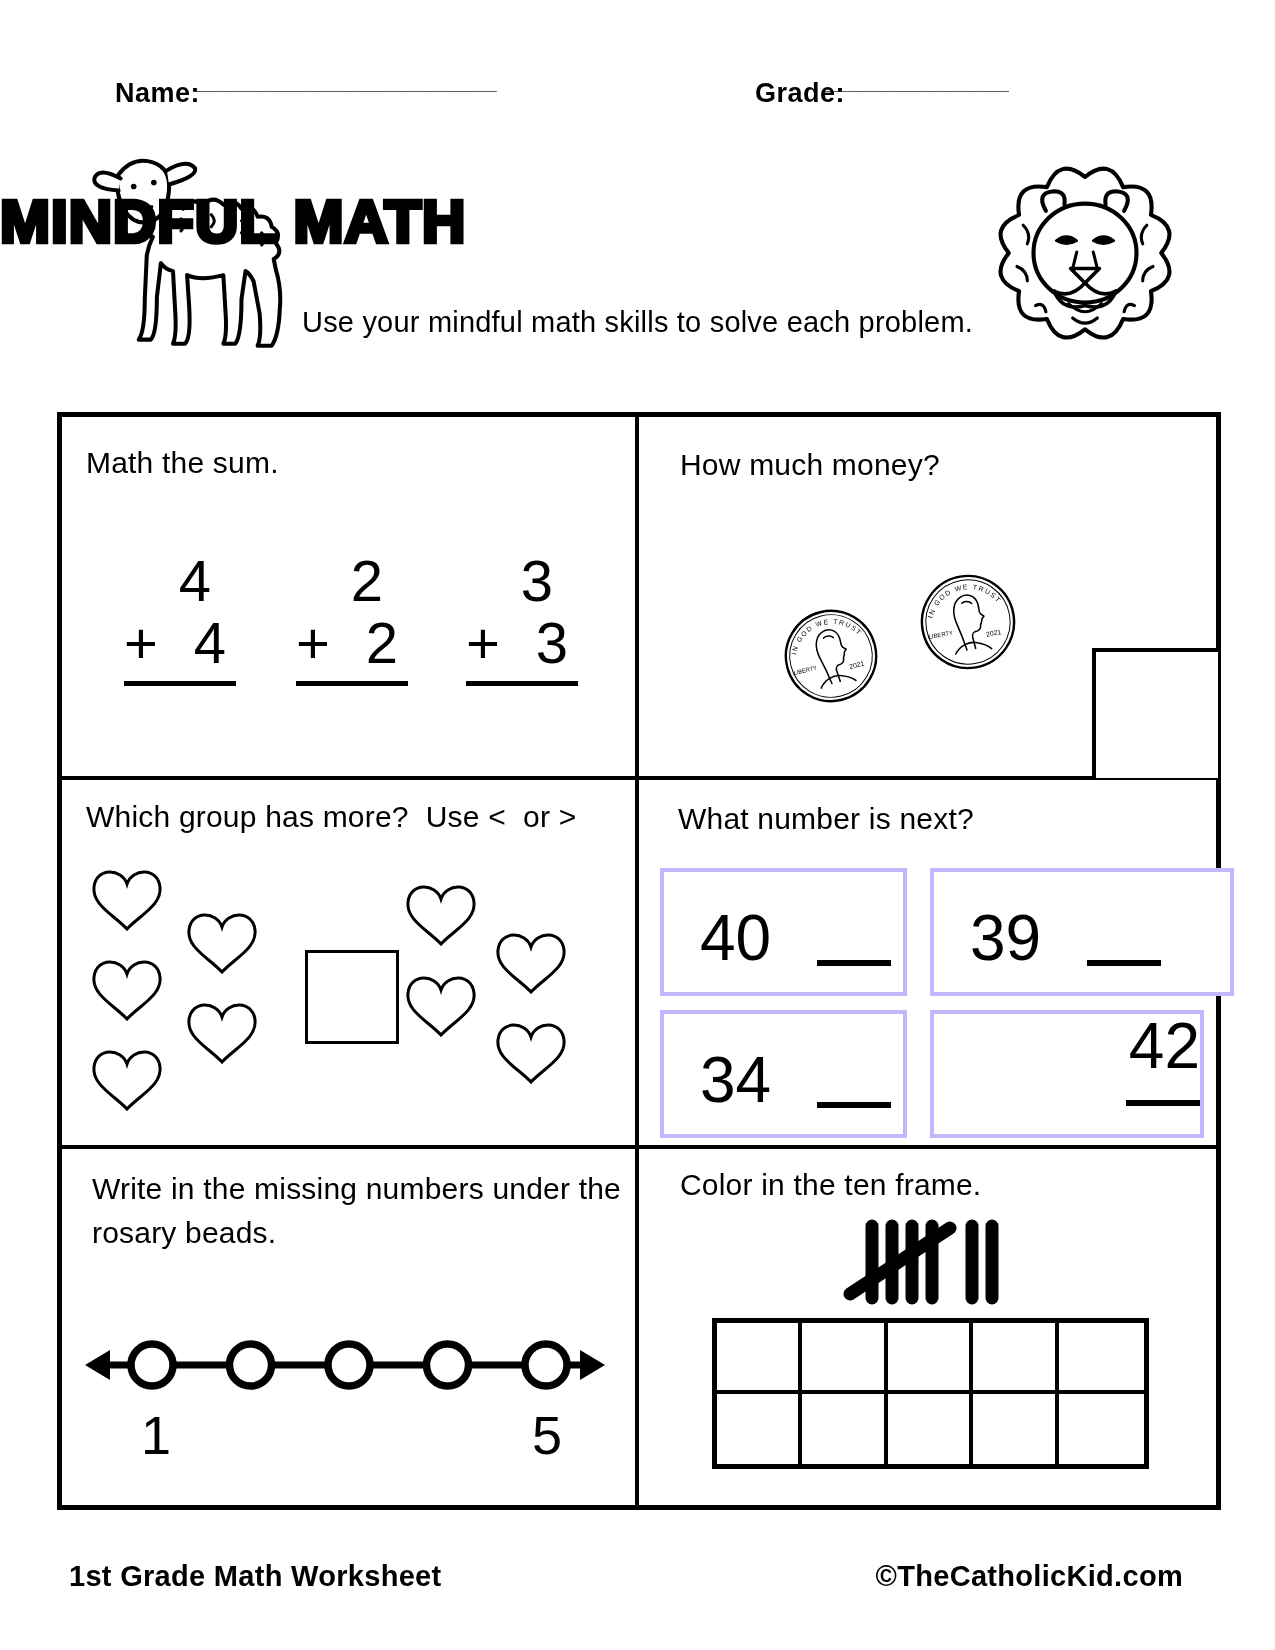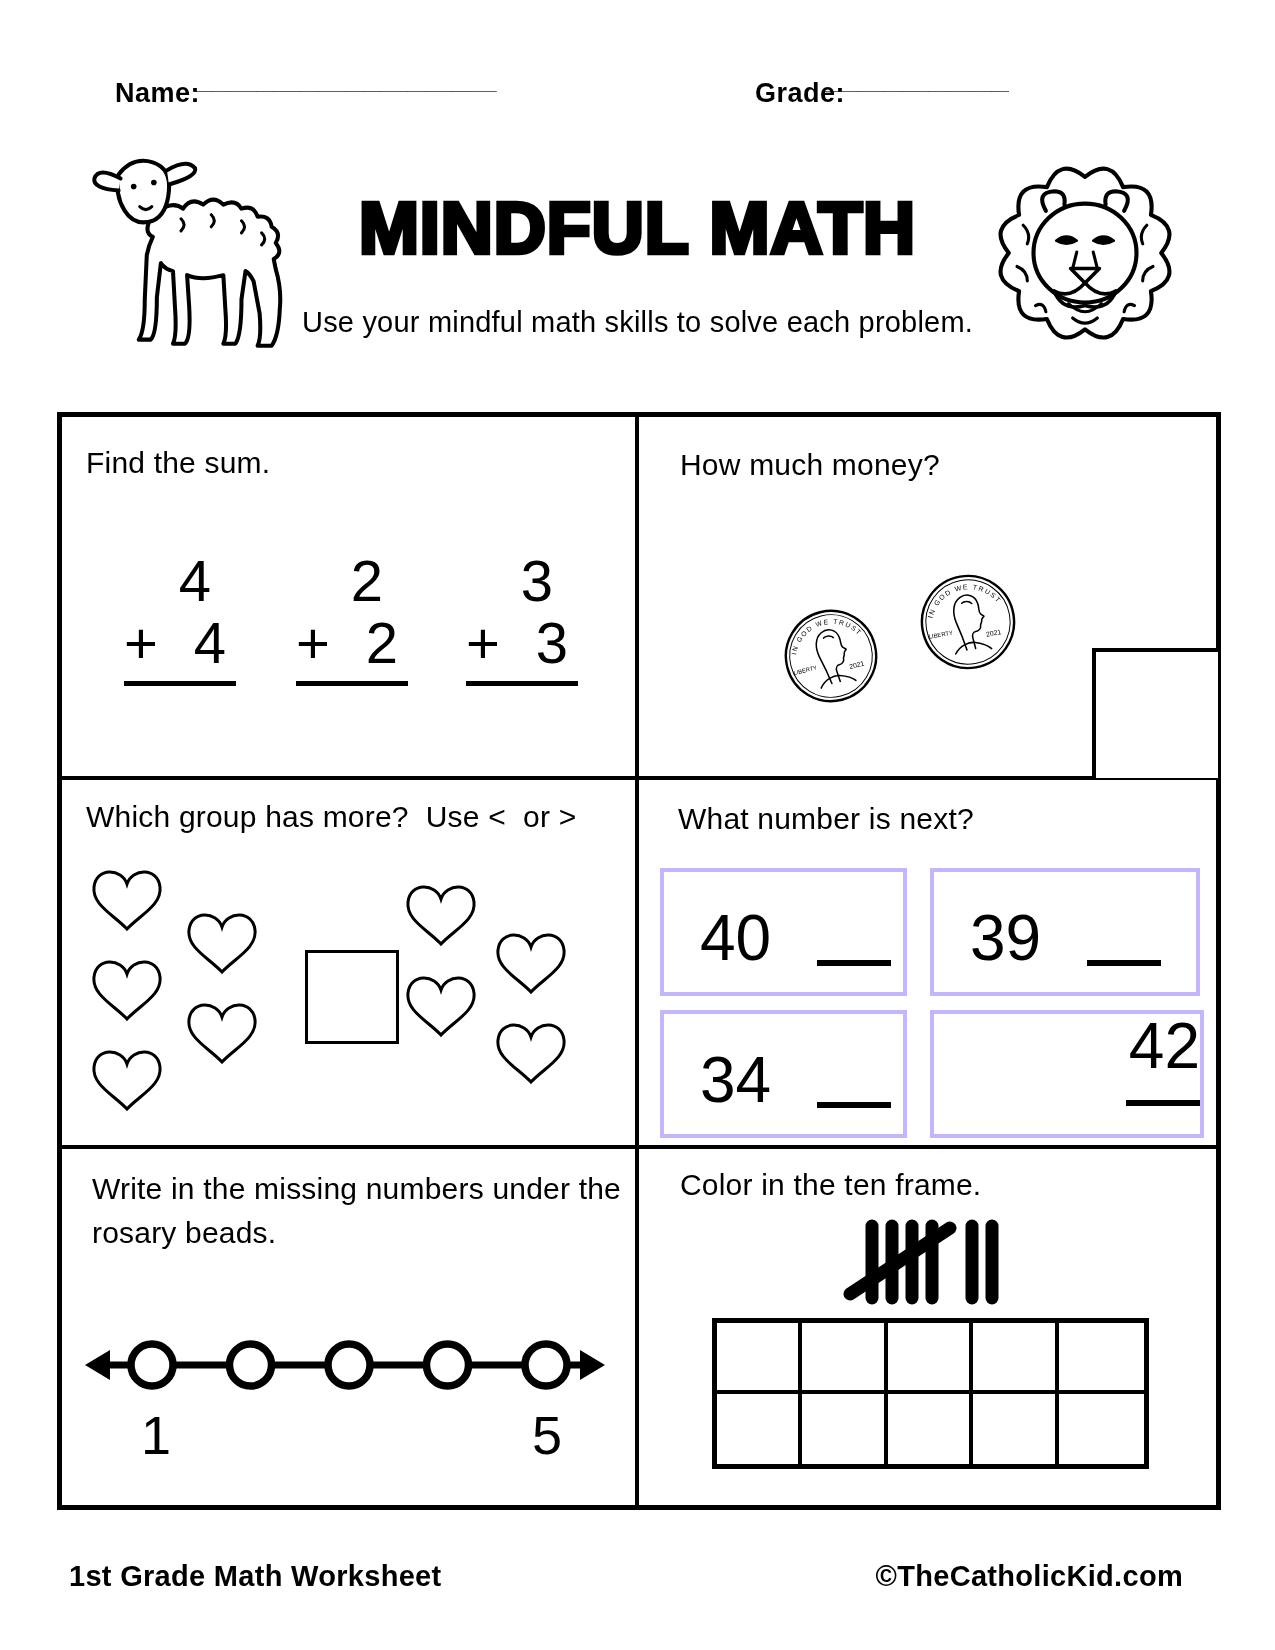--- a/index.html
+++ b/index.html
@@ -1,21 +1,21 @@
 <!DOCTYPE html>
 <html><head>
 <meta charset="utf-8">
 <style>
   html,body{margin:0;padding:0;background:#fff;}
   body{width:1275px;height:1650px;position:relative;font-family:"Liberation Sans",sans-serif;color:#000;overflow:hidden;}
   .abs{position:absolute;}
   
   .field-label{font-weight:bold;font-size:27px;letter-spacing:0.5px;}
   .field-line{font-size:16px;letter-spacing:0px;font-weight:bold;}
-  .page-title{width:1275px;text-align:center;font-size:72px;font-weight:bold;letter-spacing:1px;line-height:1;
+  .page-title{width:1275px;text-align:left;font-size:60px;font-weight:bold;letter-spacing:1px;line-height:1;
     -webkit-text-stroke:4.5px #000;}
   .page-subtitle{width:1275px;text-align:center;font-size:29px;letter-spacing:0.2px;}
   
   .grid{left:57px;top:412px;width:1164px;height:1098px;border:5px solid #000;box-sizing:border-box;}
   .vdiv{left:573px;top:0;width:4px;height:100%;background:#000;}
   .hdiv1{left:0;top:359px;width:100%;height:4px;background:#000;}
   .hdiv2{left:0;top:728px;width:100%;height:4px;background:#000;}
   .cell-title{font-size:30px;letter-spacing:0.2px;white-space:pre;}
   
   .sum-problem{width:112px;text-align:center;}
@@ -81,21 +81,21 @@
     <path d="M88 170 Q100 180 112 170" stroke-width="3"></path>
   </svg>
 </div>
 
 <div class="abs grid">
   <div class="abs vdiv"></div>
   <div class="abs hdiv1"></div>
   <div class="abs hdiv2"></div>
 </div>
 
-<div class="abs cell-title" style="left:86px;top:446px;">Find the sum.</div>
+<div class="abs cell-title" style="left:86px;top:446px;">Math the sum.</div>
 
 <div class="abs sum-problem" style="left:124px;top:552px;">
   <div class="sum-top">4</div>
   <div class="sum-bottom">
       <span>+</span>
       <span style="padding-right:10px;">4</span>
     </div>
   <div class="sum-rule"></div>
 </div>
 <div class="abs sum-problem" style="left:296px;top:552px;">
@@ -184,21 +184,21 @@
       </svg></div>
   </div>
 <div class="abs square-box"></div>
 
 <div class="abs cell-title" style="left:678px;top:802px;">What number is next?</div>
 
 <div class="abs num-box" style="left:660px;top:868px;width:247px;height:128px;">
   <span class="n">40</span>
   <span class="blank"></span>
 </div>
-<div class="abs num-box" style="left:930px;top:868px;width:270px;height:128px;">
+<div class="abs num-box" style="left:930px;top:868px;width:304px;height:128px;">
   <span class="n">39</span>
   <span class="blank"></span>
 </div>
 <div class="abs num-box" style="left:660px;top:1010px;width:247px;height:128px;">
   <span class="n">34</span>
   <span class="blank"></span>
 </div>
 <div class="abs num-box" style="left:930px;top:1010px;width:274px;height:128px;flex-direction:column;">
   <span class="n">42</span>
   <span class="blank"></span>

